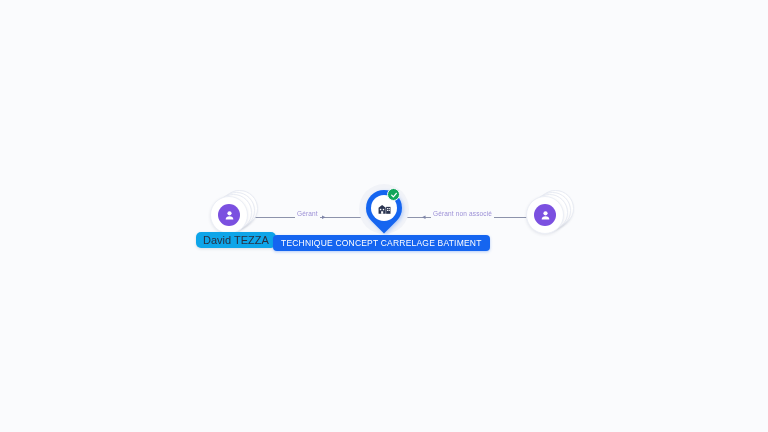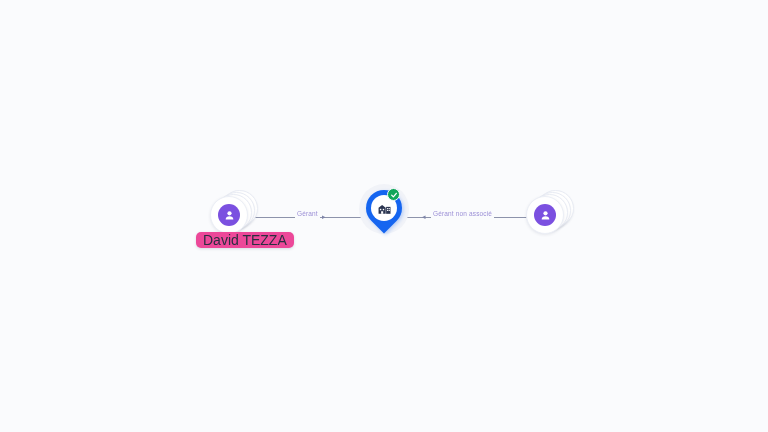--- a/index.html
+++ b/index.html
@@ -131,24 +131,24 @@
     border-radius:50%;
     background:#0fa65a;
     border:1.4px solid #fafbfd;
     display:flex; align-items:center; justify-content:center;
   }
   .verified-badge svg { display:block; }
 
   
   .name-label {
     position:absolute;
-    background:#ec4899;
+    background:#0ea5e9;
     border-radius:5px;
     padding:3px 7px;
-    font-size:14px;
+    font-size:11px;
     color:#2a2f40;
     white-space:nowrap;
     box-shadow:0 1px 3px rgba(40,50,90,.16);
     line-height:10px;
   }
   #label-person-left  { left:196px; top:232px; }
   #label-person-right { left:502px; top:228px; }
 
   #label-company {
     position:absolute;
@@ -207,20 +207,21 @@
         <rect x="9.2" y="12.5" width="2.3" height="2.3" fill="#ffffff"></rect>
         <rect x="6.6" y="16.4" width="3.3" height="4.1" fill="#ffffff"></rect>
       </svg>
     </div>
     <div class="verified-badge">
       <svg width="8" height="8" viewBox="0 0 24 24" fill="none" stroke="#ffffff" stroke-width="3.8" stroke-linecap="round" stroke-linejoin="round" aria-hidden="true">
         <polyline points="5,12.5 10,17.5 19,7"></polyline>
       </svg>
     </div>
   </div>
+  <div id="label-company">TECHNIQUE CONCEPT CARRELAGE BATIMENT</div>
 
   <div class="person-node" id="node-person-right">
     <div class="stack-circle stack-c1"></div>
     <div class="stack-circle stack-c2"></div>
     <div class="stack-circle stack-c3"></div>
     <div class="avatar-shell">
       <div class="avatar-disc">
         <svg width="13" height="13" viewBox="0 0 24 24" fill="#ffffff" aria-hidden="true">
           <circle cx="12" cy="8" r="3.9"></circle>
           <path d="M12 13.4c-4.1 0-7 2.4-7 4.9v1.3h14v-1.3c0-2.5-2.9-4.9-7-4.9z"></path>

